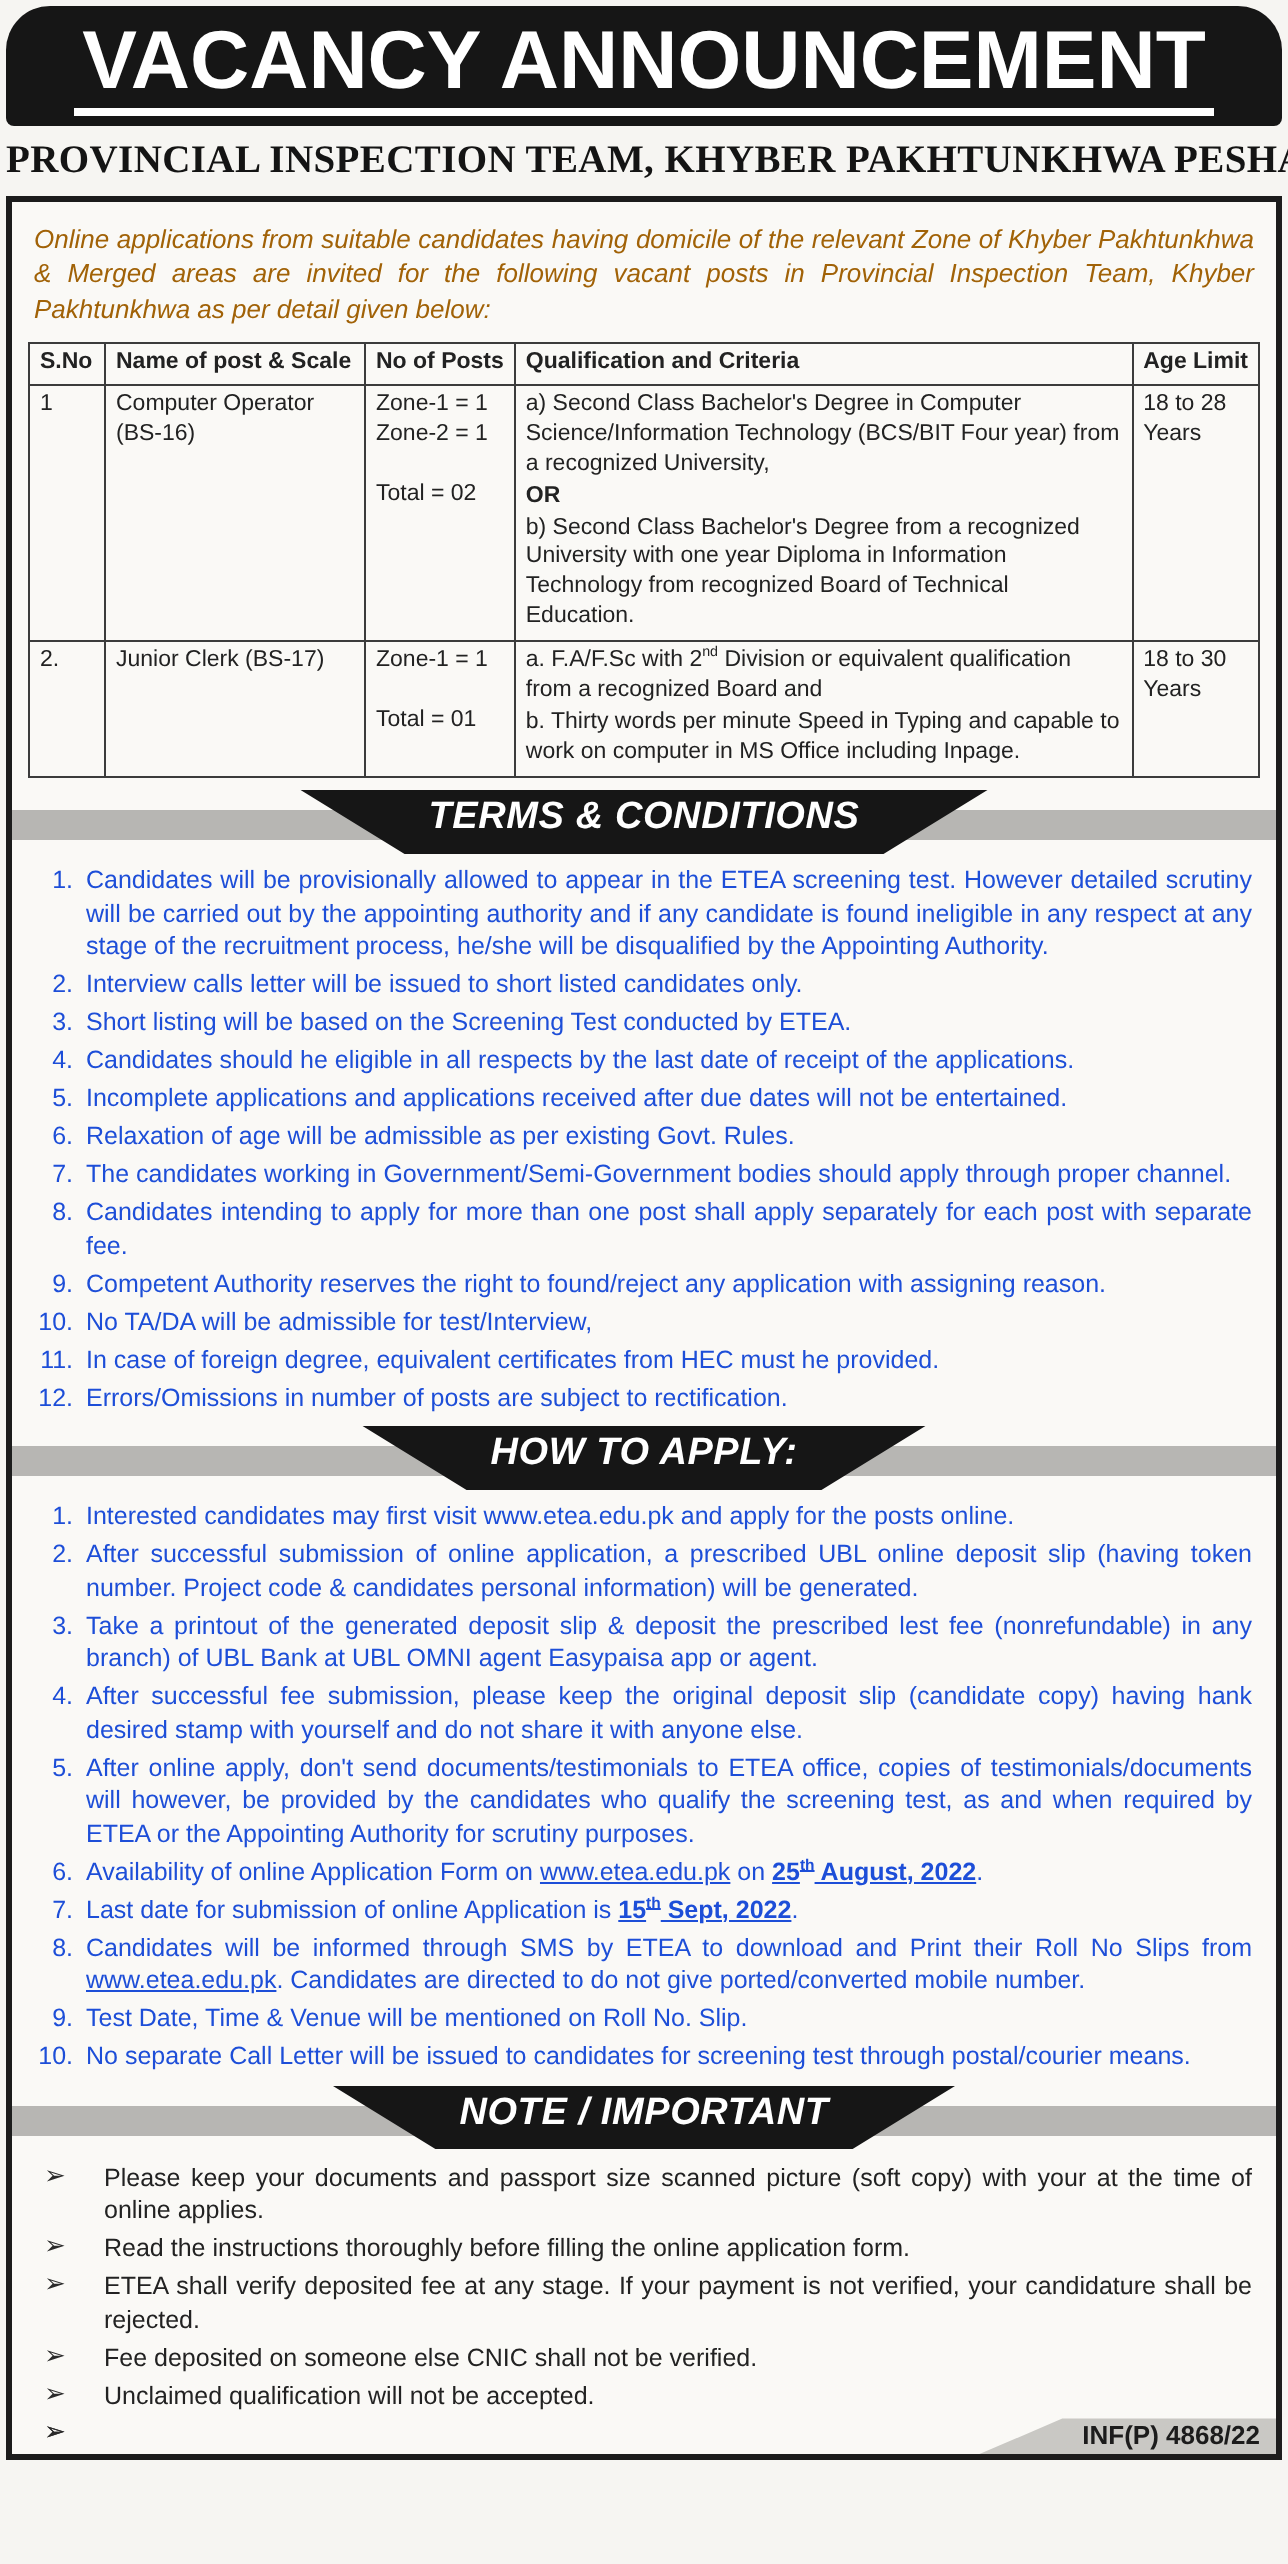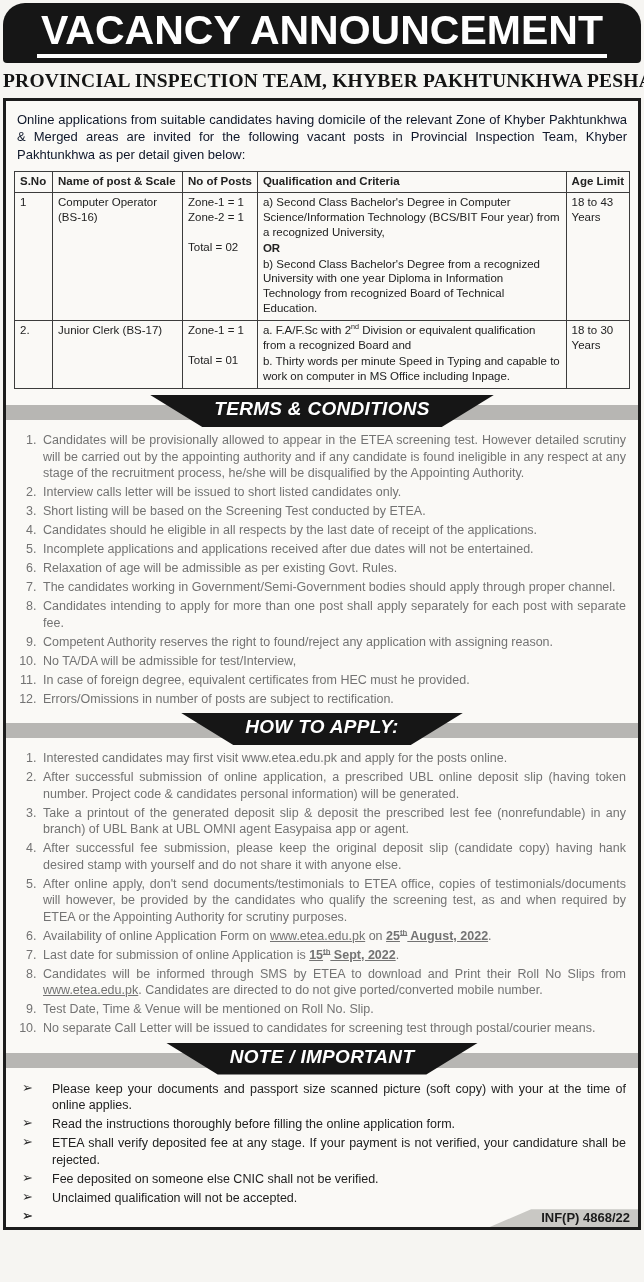--- a/index.html
+++ b/index.html
@@ -14,42 +14,42 @@
 
   
   .top-banner{background:var(--black);border-radius:22px 22px 4px 4px;text-align:center;padding:7px 0 5px;}
   .top-banner .title{display:inline-block;color:#fff;font-weight:800;font-size:41px;letter-spacing:0;line-height:1.0;border-bottom:4px solid #fff;padding:0 4px 3px;white-space:nowrap;}
 
   .org-title{font-family:"Liberation Serif",serif;font-weight:700;font-size:19.5px;text-align:center;color:#141414;padding:7px 0 6px;letter-spacing:0.2px;white-space:nowrap;}
 
   
   .content-box{border:3px solid #1c1c1c;background:#faf9f6;position:relative;padding:2px 0 0;}
 
-  .intro{font-size:13px;line-height:1.33;text-align:justify;padding:8px 11px 6px;color:#0f172a;}
+  .intro{font-size:13px;line-height:1.33;text-align:justify;padding:8px 11px 6px;color:#a16207;font-style:italic;}
 
   
   table.posts{border-collapse:collapse;margin:2px 8px 0;width:calc(100% - 16px);font-size:11.5px;line-height:1.3;color:#222;}
   table.posts th,table.posts td{border:1.5px solid #3c3c3c;padding:2px 5px 3px;vertical-align:top;text-align:left;}
   table.posts th{font-weight:700;white-space:nowrap;}
   td.c-sno{width:38px;text-align:center;}
   td.c-post{width:130px;}
   td.c-posts{width:70px;white-space:nowrap;}
   td.c-qual div{margin-bottom:1px;}
   td.c-age{width:62px;text-align:center;}
   td.c-posts div{min-height:1.25em;}
 
   
   .section-banner{position:relative;height:33px;margin:6px 0 4px;}
   .gray-bar{position:absolute;left:0;right:0;top:10px;height:15px;background:var(--gray);}
   .ribbon{position:relative;margin:0 auto;width:fit-content;background:var(--black);color:#fff;
     font-weight:700;font-size:19px;letter-spacing:0.3px;text-align:center;
     padding:3px 64px 7px;clip-path:polygon(0 0,100% 0,calc(100% - 52px) 100%,52px 100%);white-space:nowrap;font-style:italic;}
 
   
-  ol.num-list{margin:4px 12px 2px;padding-left:22px;font-size:12.5px;line-height:1.32;color:#737373;}
+  ol.num-list{margin:4px 12px 2px;padding-left:22px;font-size:12.5px;line-height:1.32;color:#1d4ed8;}
   ol.num-list li{margin-bottom:2.5px;text-align:justify;padding-left:3px;}
   .b{font-weight:700;}
   .u{text-decoration:underline;}
   sup{font-size:0.62em;line-height:0;}
 
   ul.note-list{margin:5px 12px 0;padding-left:0;list-style:none;font-size:12.5px;line-height:1.3;color:#222;}
   ul.note-list li{position:relative;padding-left:34px;margin-bottom:3px;text-align:justify;}
   ul.note-list .bullet{position:absolute;left:4px;top:-1px;font-size:13px;color:#2a2a2a;}
 
   
@@ -91,21 +91,21 @@
               <div>Zone-2 = 1</div>
               <div>&nbsp;</div>
               <div>Total = 02</div>
             </td>
             <td class="c-qual">
               <div><span>a) Second Class Bachelor's Degree in Computer Science/Information Technology (BCS/BIT Four year) from a recognized University,</span></div>
               <div><span class="b">OR</span></div>
               <div><span>b) Second Class Bachelor's Degree from a recognized University with one year Diploma in Information Technology from recognized Board of Technical Education.</span></div>
             </td>
             <td class="c-age">
-              <div>18 to 43</div>
+              <div>18 to 28</div>
               <div>Years</div>
             </td>
           </tr>
           <tr>
             <td class="c-sno">2.</td>
             <td class="c-post">Junior Clerk (BS-17)</td>
             <td class="c-posts">
               <div>Zone-1 = 1</div>
               <div>&nbsp;</div>
               <div>Total = 01</div>

